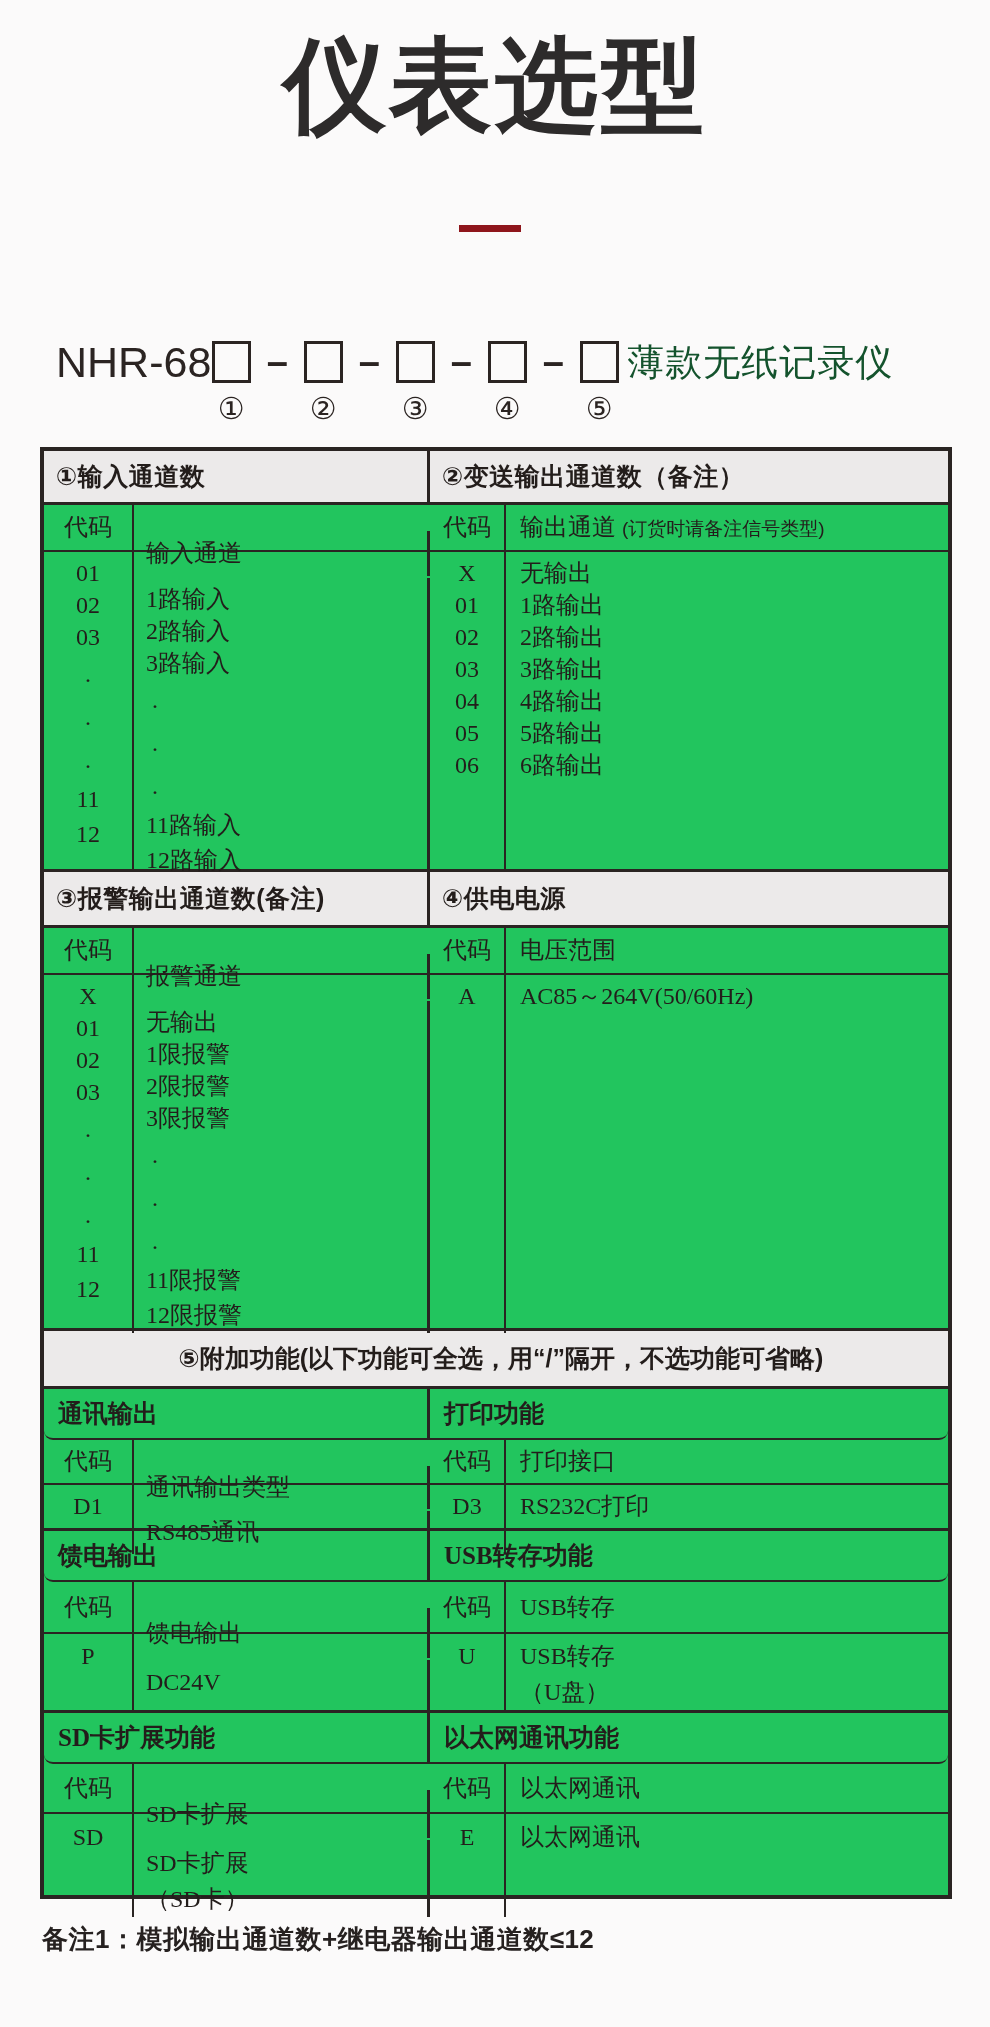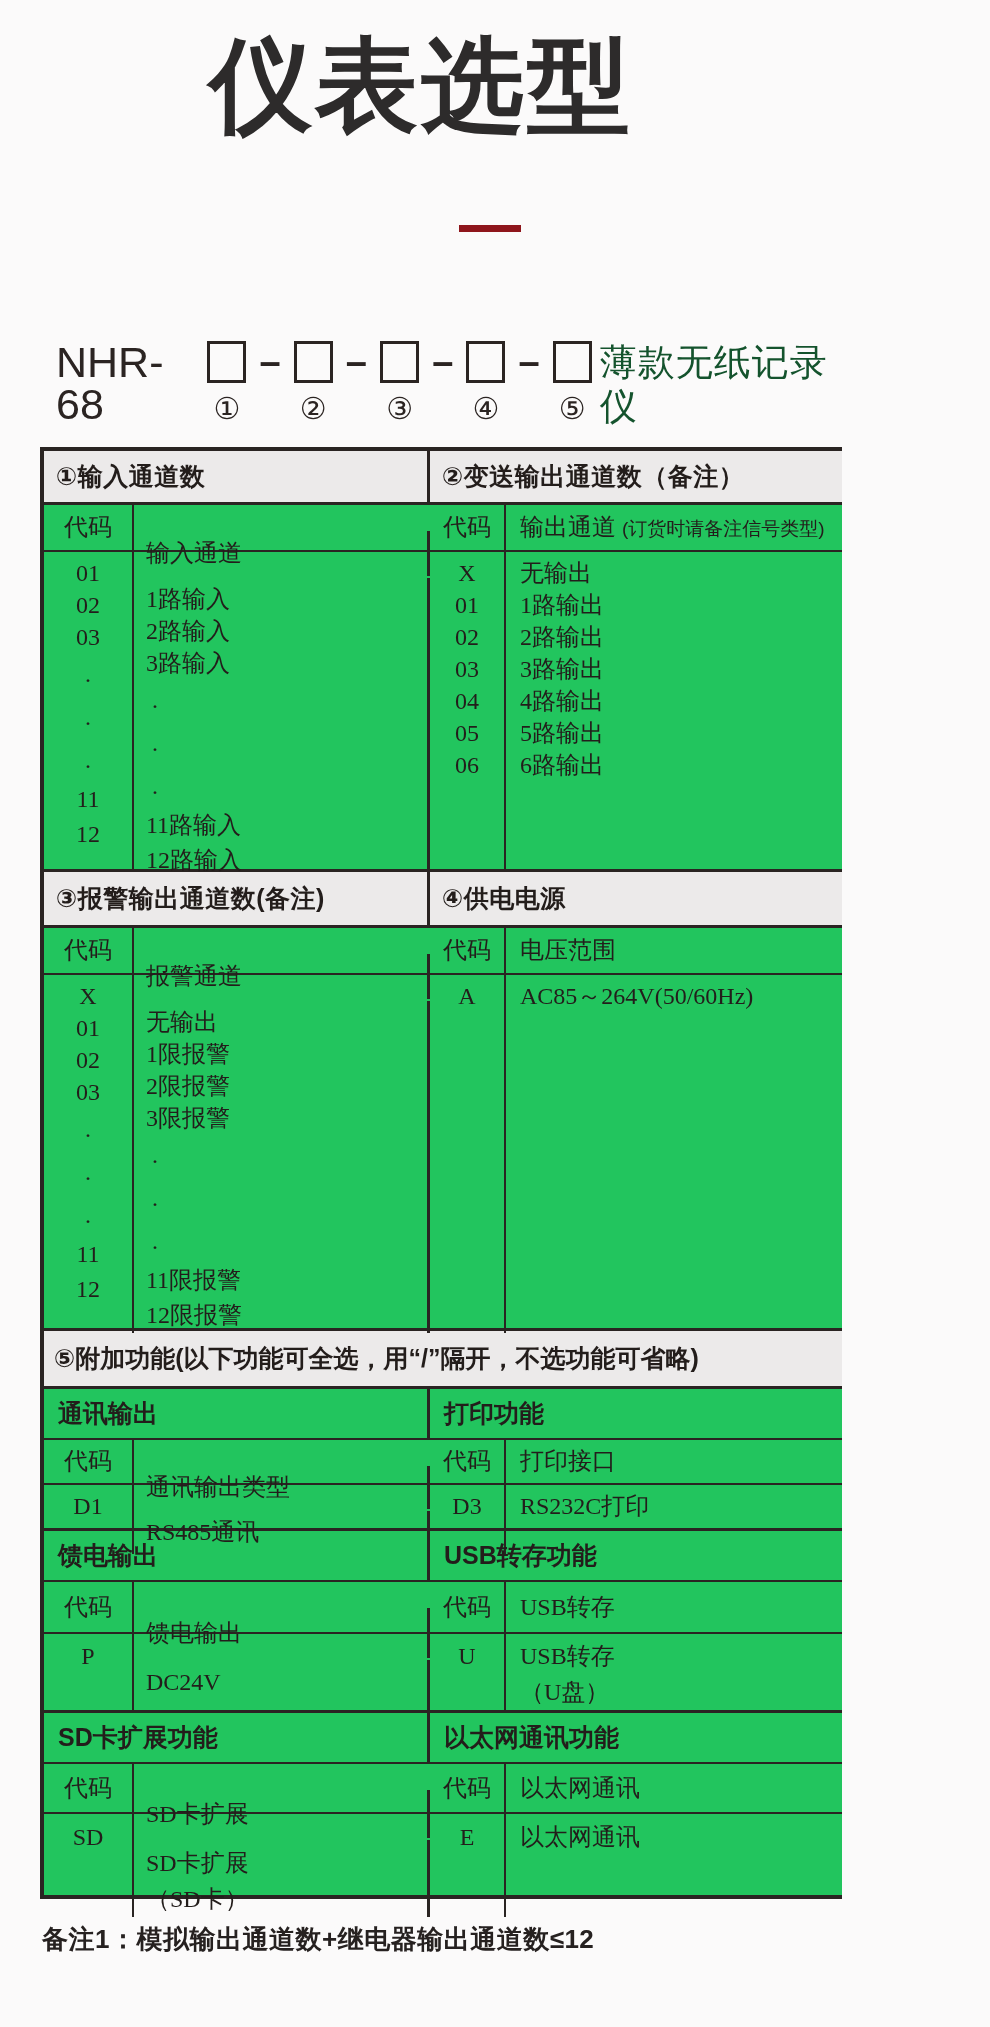--- a/index.html
+++ b/index.html
@@ -1,27 +1,27 @@
 <!DOCTYPE html>
 <html><head>
 <meta charset="utf-8">
 <style>
   html,body { margin:0; padding:0; }
   body { background:#fbfafa; font-family:"Liberation Sans","DejaVu Sans",sans-serif; }
-  .page { position:relative; width:842px; height:2027px; background:#fbfafa; overflow:hidden; color:#272120; }
+  .page { position:relative; width:990px; height:2027px; background:#fbfafa; overflow:hidden; color:#272120; }
 
   
   .title { position:absolute; top:18px; left:0; width:100%; margin:0; text-align:center;
            font-size:103px; font-weight:900; letter-spacing:3px; color:#2d2b2b;
            font-family:"Liberation Sans","DejaVu Sans",sans-serif; }
   .title-dash { position:absolute; top:225px; left:459px; width:62px; height:7px; background:#8e151b; }
 
   
   .model { position:absolute; top:341px; left:56px; display:flex; align-items:flex-start; }
-  .model-prefix { font-size:43px; line-height:42px; letter-spacing:0px; color:#2b2422; margin-right:10px;
+  .model-prefix { font-size:43px; line-height:42px; letter-spacing:0px; color:#2b2422; 
                   font-family:"Liberation Sans","DejaVu Sans",sans-serif; }
   .slot { display:flex; flex-direction:column; align-items:center; width:40px; }
   .slot-box { width:33px; height:36px; border:3px solid #2b2422; background:transparent; }
   .slot-num { margin-top:11px; font-size:30px; line-height:30px; color:#2b2422;
               font-family:"Liberation Serif","DejaVu Serif",serif; }
   .model-dash { width:52px; text-align:center; font-size:38px; line-height:42px; font-weight:700; color:#2b2422; }
   .model-suffix { font-size:37px; line-height:44px; letter-spacing:1px; color:#14532d; margin-left:8px; }
 
   
   .spec-table { position:absolute; top:447px; left:40px; width:912px; box-sizing:border-box;
@@ -53,23 +53,23 @@
   .bodyA { height:320px; }
   .bodyB { height:356px; }
   .bcol { padding-top:5px; }
   .r32 { height:32px; line-height:32px; }
   .r43 { height:43px; line-height:43px; }
   .r35 { height:35px; line-height:35px; }
   .dotcell { padding-left:6px; }
 
   .extra-head { height:58px; background:#eceaea; font-family:"Liberation Sans","DejaVu Sans",sans-serif;
                 font-weight:700; font-size:25px; line-height:55px; padding-left:10px; box-sizing:border-box;
-                letter-spacing:0; white-space:nowrap; }
-
-  .sub-title { font-family:Liberation Sans, sans-serif; font-weight:700; font-size:25px; }
+                letter-spacing:0; white-space:nowrap;text-align:center; }
+
+  .sub-title { font-family:Liberation Serif, serif; font-weight:700; font-size:25px;border-radius:9px; }
   .sub-title .cell { padding-left:14px; }
   .t51 { height:51px; } .t51 .cell { line-height:49px; }
   .s45 { height:45px; } .s45 .cell { line-height:43px; }
   .d46 { height:46px; } .d46 .cell { line-height:43px; }
   .s52 { height:52px; } .s52 .cell { line-height:50px; }
   .d79 { height:79px; } .d79 .cell { line-height:36px; padding-top:4px; }
   .s50 { height:50px; } .s50 .cell { line-height:48px; }
   .d81 { height:81px; } .d81 .cell { line-height:36px; padding-top:5px; }
   .twoline div { line-height:36px; }
 

